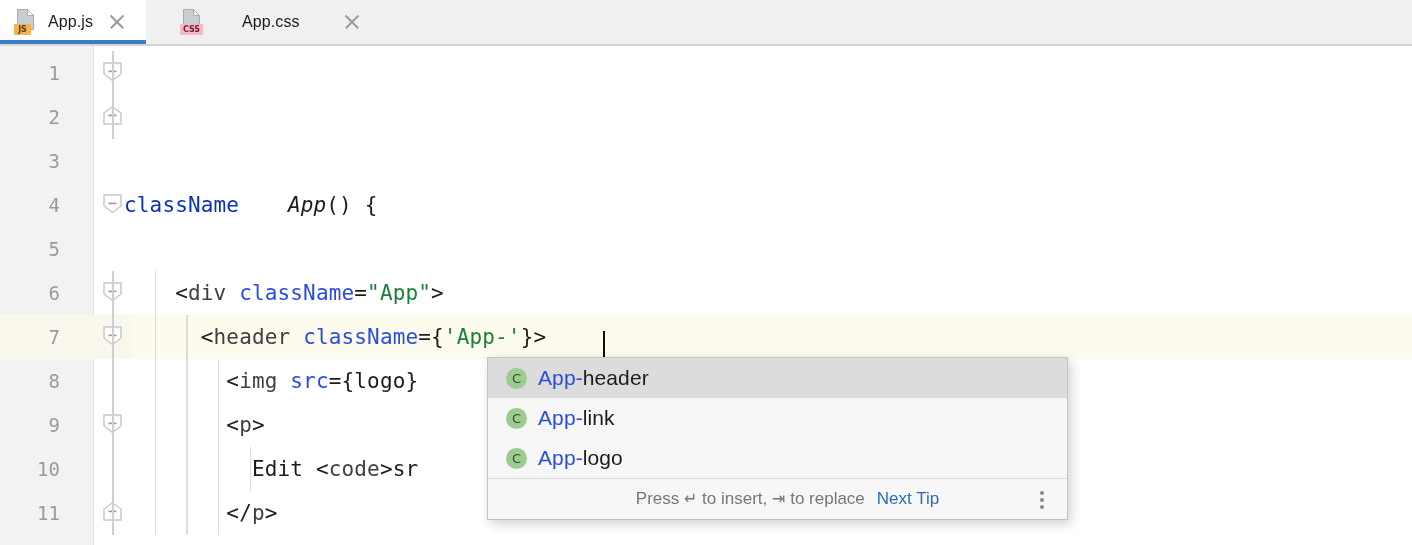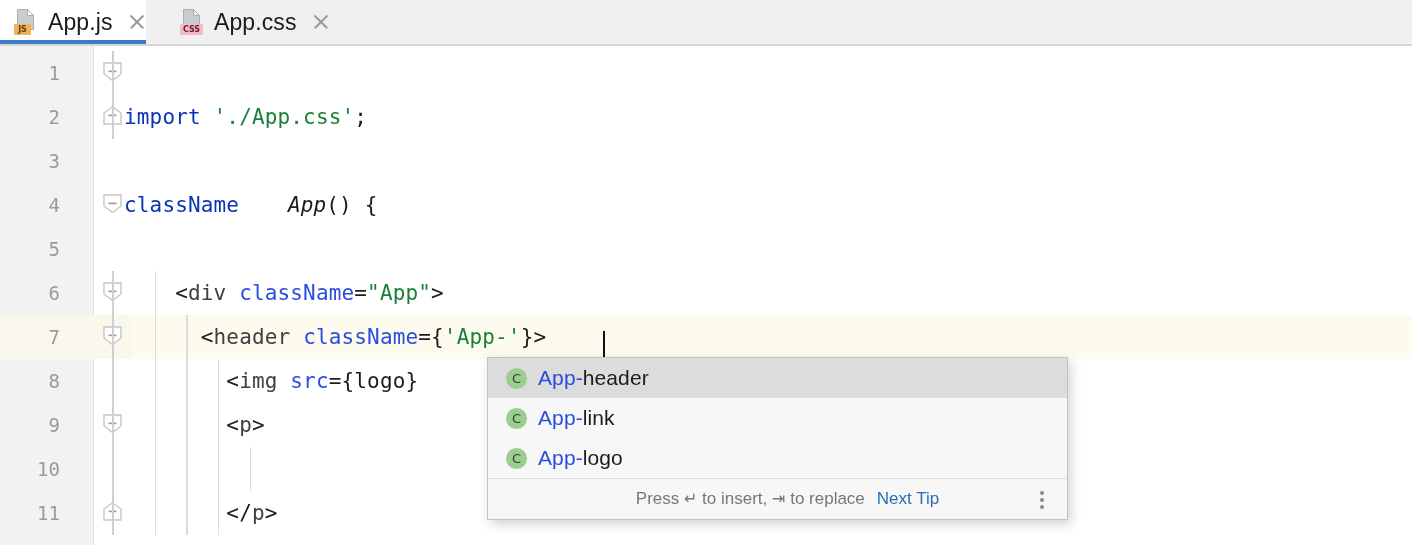--- a/index.html
+++ b/index.html
@@ -83,21 +83,21 @@
     background: #f0b254;
     color: #5d4118;
     width: 15px;
   }
   .badge.css {
     background: #f4b9c8;
     color: #6d2333;
     width: 21px;
   }
   .tab-label {
-    font-size: 23px;
+    font-size: 16px;
     color: #1a1a1a;
     letter-spacing: 0.1px;
     white-space: nowrap;
   }
   .tab-close {
     position: relative;
     width: 24px; height: 24px;
     margin-left: 12px;
     flex: 0 0 auto;
   }
@@ -315,21 +315,21 @@
       <svg class="page-shape" viewBox="0 0 17 21" xmlns="http://www.w3.org/2000/svg">
         <path d="M0.5 0.5 H10.5 L16.5 6.5 V20.5 H0.5 Z" fill="#c9cdd2" stroke="#a9aeb4" stroke-width="1"></path>
         <path d="M10.5 0.5 V6.5 H16.5 Z" fill="#ffffff" stroke="#a9aeb4" stroke-width="1"></path>
       </svg>
       <span class="badge js">JS</span>
     </span>
     <span class="tab-label">App.js</span>
     <span class="tab-close"></span>
   </div>
 
-  <div class="tab" style="left:166px;width:187px;">
+  <div class="tab" style="left:166px;width:187px;gap:28px;">
     <span class="tab-icon">
       <svg class="page-shape" viewBox="0 0 17 21" xmlns="http://www.w3.org/2000/svg">
         <path d="M0.5 0.5 H10.5 L16.5 6.5 V20.5 H0.5 Z" fill="#c9cdd2" stroke="#a9aeb4" stroke-width="1"></path>
         <path d="M10.5 0.5 V6.5 H16.5 Z" fill="#f0f0f0" stroke="#a9aeb4" stroke-width="1"></path>
       </svg>
       <span class="badge css">CSS</span>
     </span>
     <span class="tab-label">App.css</span>
     <span class="tab-close"></span>
   </div>
@@ -338,21 +338,20 @@
     <div class="gutter"></div>
     <div class="gutter-markers"></div>
     <div class="gutter-sep"></div>
 
     <div id="rows">
         <div class="row" style="top: 5px;">
           <div class="lineno">1</div>
         </div>
         <div class="row" style="top: 49px;">
           <div class="lineno">2</div>
-          <div class="code"><span class="kw">import </span><span class="str">'./App.css'</span><span class="pl">;</span></div>
         </div>
         <div class="row" style="top: 93px;">
           <div class="lineno">3</div>
           <div class="code"></div>
         </div>
         <div class="row" style="top: 137px;">
           <div class="lineno">4</div>
           <div class="code"><span class="kw">className </span><span class="ital">App</span><span class="pl">() {</span></div>
         </div>
         <div class="row" style="top: 181px;">
@@ -371,20 +370,21 @@
         <div class="row" style="top: 313px;">
           <div class="lineno">8</div>
           <div class="code"><span class="pl">        &lt;</span><span class="tag">img</span><span class="pl"> </span><span class="attr">src</span><span class="pl">=</span><span class="pl">{logo}</span></div>
         </div>
         <div class="row" style="top: 357px;">
           <div class="lineno">9</div>
           <div class="code"><span class="pl">        &lt;</span><span class="tag">p</span><span class="pl">&gt;</span></div>
         </div>
         <div class="row" style="top: 401px;">
           <div class="lineno">10</div>
+          <div class="code"><span class="pl">          Edit &lt;</span><span class="tag">code</span><span class="pl">&gt;sr</span></div>
         </div>
         <div class="row" style="top: 445px;">
           <div class="lineno">11</div>
           <div class="code"><span class="pl">        &lt;/</span><span class="tag">p</span><span class="pl">&gt;</span></div>
         </div>
       </div>
     <div id="decor">
         <div class="fold" style="top: 16px;">
           <svg width="19" height="19" viewBox="0 0 19 19" xmlns="http://www.w3.org/2000/svg">
             <path d="M1 1 H18 V12 L9.5 18.5 L1 12 Z" fill="#ffffff" stroke="#c6c6c6" stroke-width="1.4"></path>

